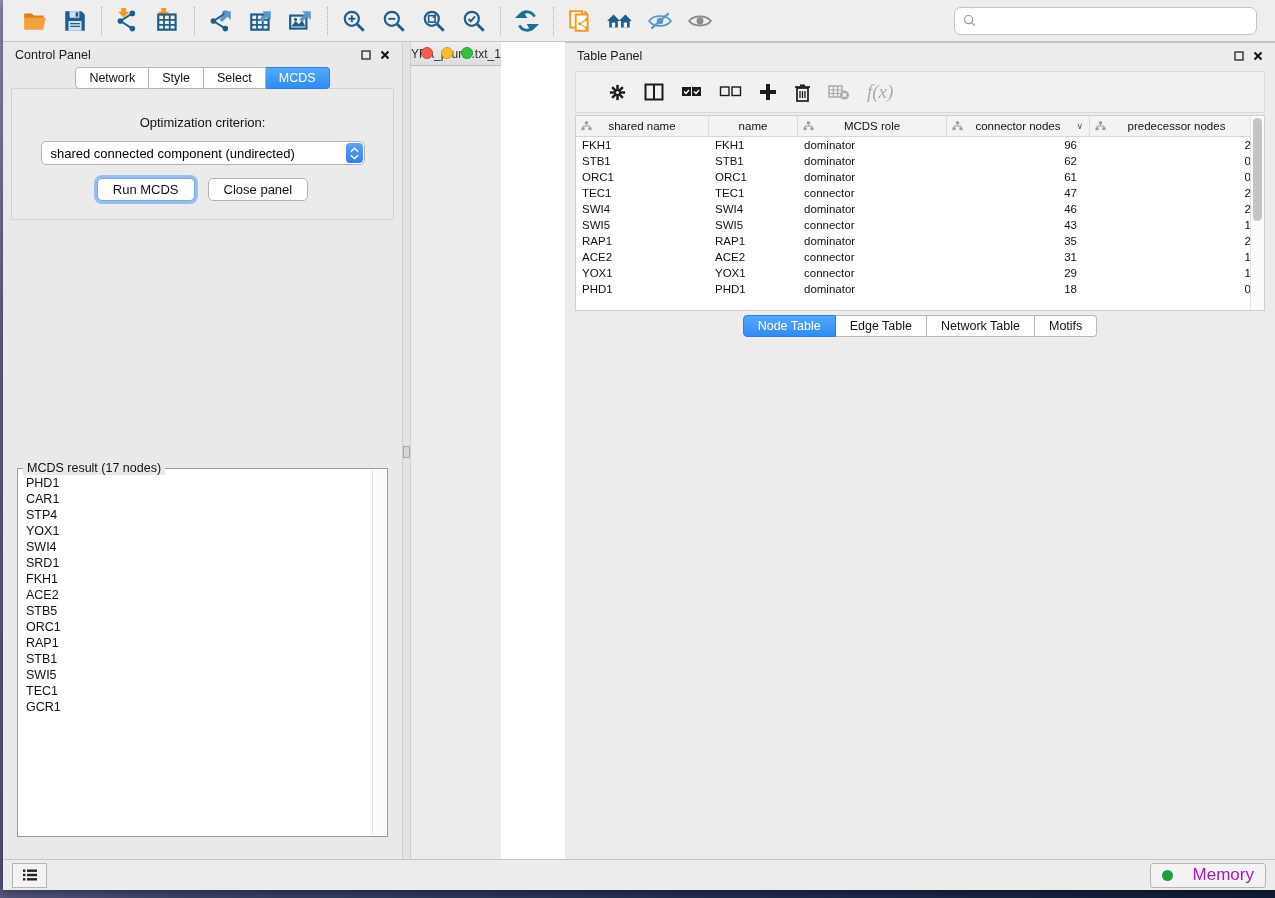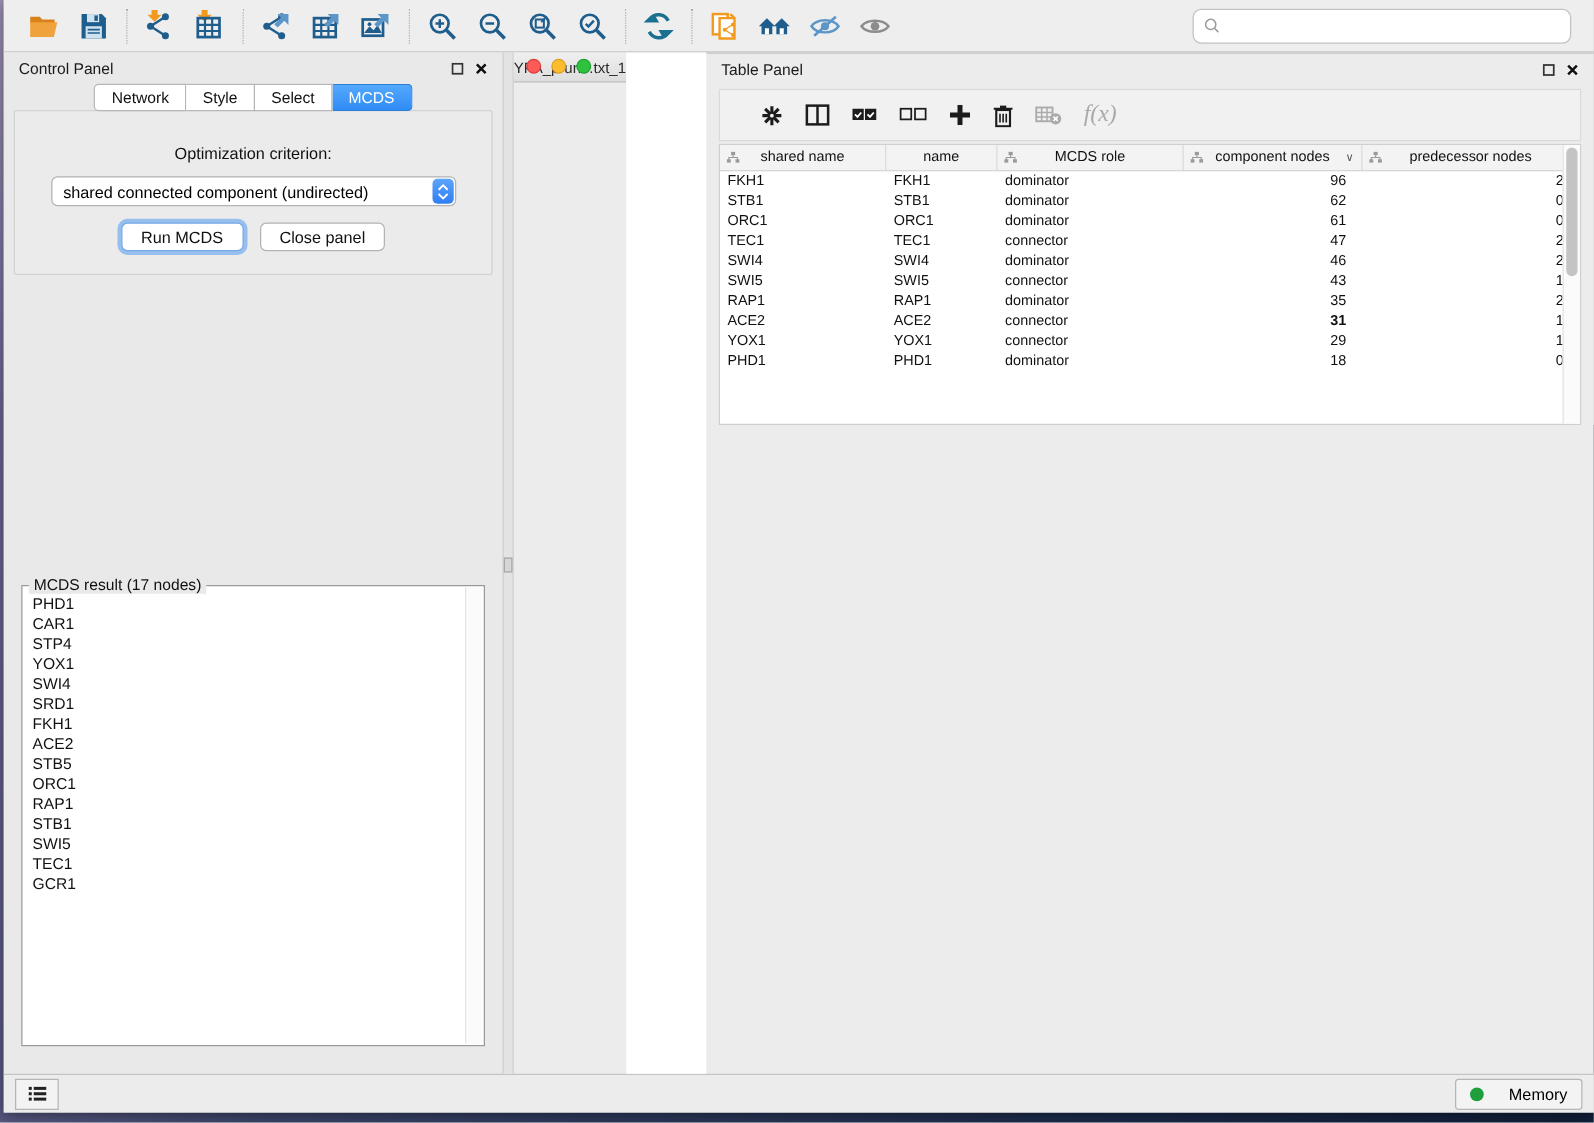--- a/index.html
+++ b/index.html
@@ -74,21 +74,21 @@
   .tbl-vscroll{position:absolute;right:0;top:0;bottom:0;width:13px;background:#fbfbfb;border-left:1px solid #e2e2e2}
   .tbl-vscroll .thumb{margin:2px 2px;height:103px;background:#c4c4c4;border-radius:6px}
   .tp-tabs{height:29px;flex:0 0 auto;display:flex;align-items:center;justify-content:center}
   .ttab{font-size:12.5px;color:#111;background:#fff;border:1px solid #b7b7b7;border-left:none;padding:3px 14px;cursor:pointer;line-height:14px}
   .ttab:first-child{border-left:1px solid #b7b7b7;border-radius:4px 0 0 4px}
   .ttab:last-child{border-radius:0 4px 4px 0}
   .ttab.active{background:linear-gradient(#55a9fd,#2f8bf5);border-color:#2f7fd9;color:#fff}
   
   .status{height:30px;flex:0 0 auto;background:#ececec;border-top:1px solid #c4c4c4;display:flex;align-items:center;padding:0 9px}
   .sbtn-left{width:33px;height:23px;background:#f3f3f3;border:1px solid #b5b5b5;display:flex;align-items:center;justify-content:center;cursor:pointer}
-  .membtn{margin-left:auto;height:23px;border:1px solid #b5b5b5;background:#f3f3f3;border-radius:3px;display:flex;align-items:center;gap:20px;padding:0 11px;font-size:13px;color:#000000;cursor:pointer}
+  .membtn{margin-left:auto;height:23px;border:1px solid #b5b5b5;background:#f3f3f3;border-radius:3px;display:flex;align-items:center;gap:20px;padding:0 11px;font-size:17px;color:#a21caf;cursor:pointer}
   .memdot{width:11px;height:11px;border-radius:50%;background:#1f9e3c}
 </style>
 </head>
 <body>
 
 <div class="app">
 
   <div class="toolbar">
     <div id="toolbar-groups" style="display:flex;align-items:center">
         <div class="tgroup">
@@ -1173,21 +1173,21 @@
               </div>
               <div class="th" style="width: 143px;">
                 <span class="hicon">
                   <svg width="11" height="10" viewBox="0 0 12 11">
                     <rect x="4.2" y="0.5" width="3.6" height="3" fill="#9a9a9a"></rect>
                     <rect x="0.5" y="7" width="3.4" height="3" fill="#9a9a9a"></rect>
                     <rect x="8.1" y="7" width="3.4" height="3" fill="#9a9a9a"></rect>
                     <path d="M6 3.5 V5.5 M2.2 7 V5.5 H9.8 V7" stroke="#9a9a9a" fill="none" stroke-width="1"></path>
                   </svg>
                 </span>
-                <span>component nodes</span>
+                <span>connector nodes</span>
                 <span class="sortchev">∨</span>
               </div>
               <div class="th" style="width: 174px;">
                 <span class="hicon">
                   <svg width="11" height="10" viewBox="0 0 12 11">
                     <rect x="4.2" y="0.5" width="3.6" height="3" fill="#9a9a9a"></rect>
                     <rect x="0.5" y="7" width="3.4" height="3" fill="#9a9a9a"></rect>
                     <rect x="8.1" y="7" width="3.4" height="3" fill="#9a9a9a"></rect>
                     <path d="M6 3.5 V5.5 M2.2 7 V5.5 H9.8 V7" stroke="#9a9a9a" fill="none" stroke-width="1"></path>
                   </svg>
@@ -1242,41 +1242,47 @@
                 <div class="td" style="width: 133px;">RAP1</div>
                 <div class="td" style="width: 89px;">RAP1</div>
                 <div class="td" style="width: 149px;">dominator</div>
                 <div class="td num" style="width: 143px;">35</div>
                 <div class="td num" style="width: 174px;">2</div>
               </div>
               <div class="trow">
                 <div class="td" style="width: 133px;">ACE2</div>
                 <div class="td" style="width: 89px;">ACE2</div>
                 <div class="td" style="width: 149px;">connector</div>
-                <div class="td num" style="width: 143px; font-weight: bold;">31</div>
+                <div class="td num" style="width: 143px;">31</div>
                 <div class="td num" style="width: 174px;">1</div>
               </div>
               <div class="trow">
                 <div class="td" style="width: 133px;">YOX1</div>
                 <div class="td" style="width: 89px;">YOX1</div>
                 <div class="td" style="width: 149px;">connector</div>
                 <div class="td num" style="width: 143px;">29</div>
                 <div class="td num" style="width: 174px;">1</div>
               </div>
               <div class="trow">
                 <div class="td" style="width: 133px;">PHD1</div>
                 <div class="td" style="width: 89px;">PHD1</div>
                 <div class="td" style="width: 149px;">dominator</div>
                 <div class="td num" style="width: 143px;">18</div>
                 <div class="td num" style="width: 174px;">0</div>
               </div>
             </div>
           <div class="tbl-vscroll">
               <div class="thumb"></div>
             </div>
+        </div>
+        <div class="tp-tabs">
+          <span class="ttab active">Node Table</span>
+          <span class="ttab">Edge Table</span>
+          <span class="ttab">Network Table</span>
+          <span class="ttab">Motifs</span>
         </div>
       </div>
     </div>
   </div>
 
   <div class="status">
     <span class="sbtn-left">
       <svg width="16" height="14" viewBox="0 0 16 14">
         <rect x="1" y="1.5" width="2.4" height="2.4" fill="#222"></rect>
           <rect x="5" y="1.5" width="10" height="2.4" fill="#222"></rect>

